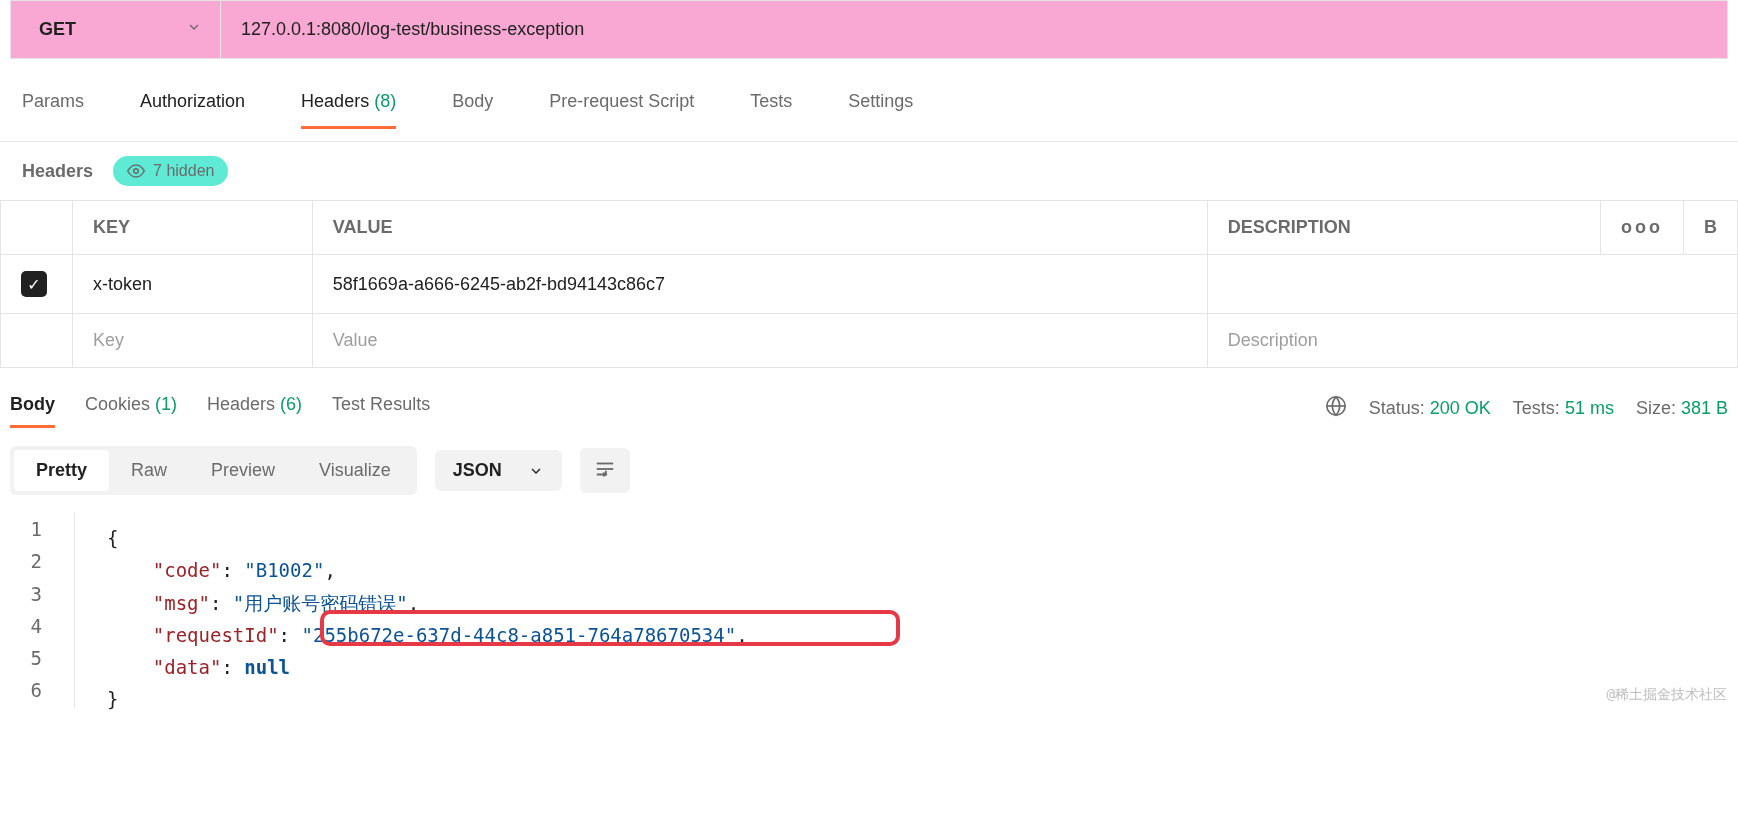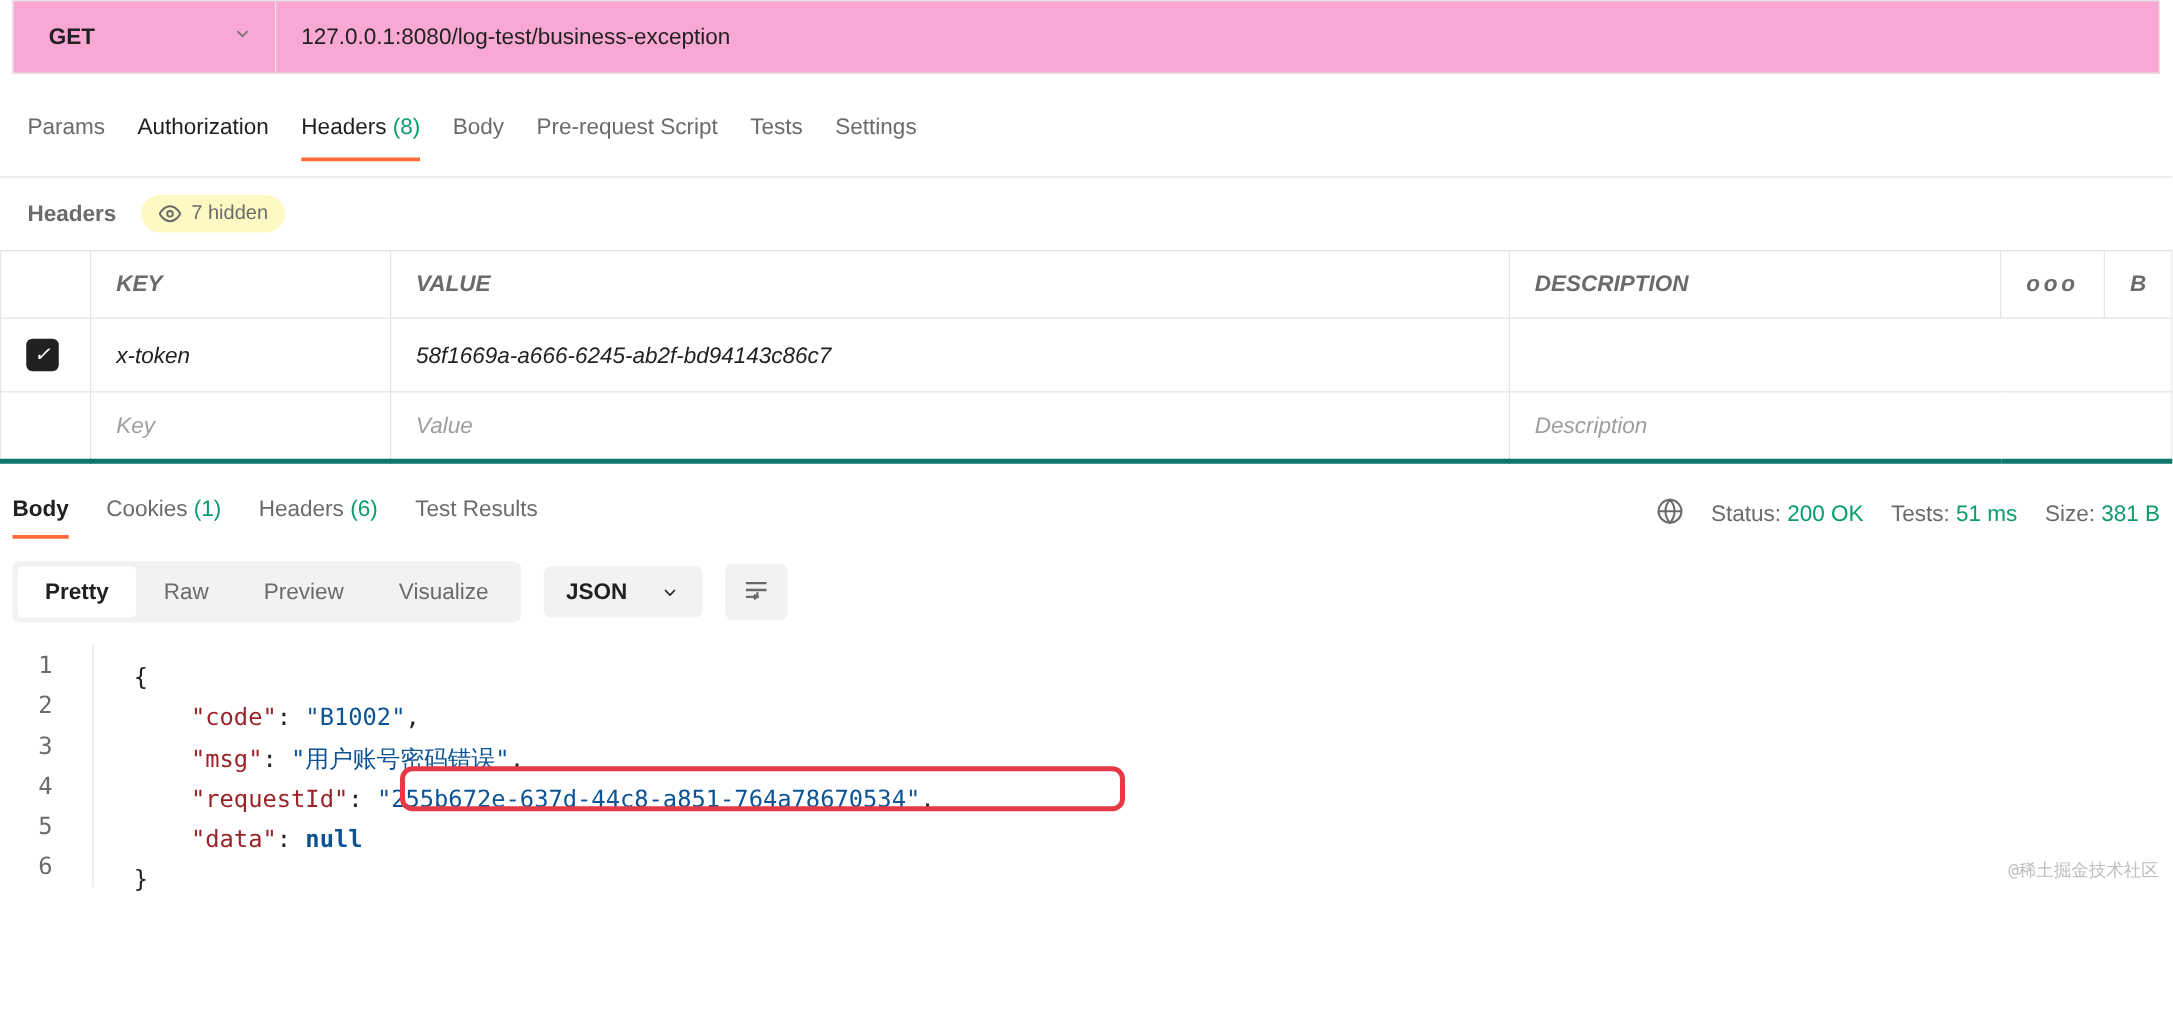--- a/index.html
+++ b/index.html
@@ -2,31 +2,31 @@
 <html><head>
 <meta charset="utf-8">
 <style>
 * { box-sizing: border-box; margin: 0; padding: 0; }
 body { font-family: -apple-system, BlinkMacSystemFont, "Segoe UI", sans-serif; font-size: 14px; color: #212121; background: #fff; width: 1738px; }
 .request-bar { display: flex; background: #f9a8d4; border: 1px solid #e5e5e5; margin: 0 10px 10px 10px; }
 .method-select { display: flex; align-items: center; justify-content: space-between; padding: 0 18px 0 28px; width: 210px; border-right: 1px solid #e5e5e5; font-size: 18px; font-weight: 600; color: #212121; cursor: pointer; }
 .chevron { color: #6b6b6b; }
 .url-input { flex: 1; padding: 18px 20px; font-size: 18px; color: #212121; background: transparent; border: none; outline: none; }
 
-.request-tabs { display: flex; gap: 26px; padding: 12px 22px 12px 22px; border-bottom: 1px solid #e5e5e5; }
+.request-tabs { display: flex; gap: 56px; padding: 12px 22px 12px 22px; border-bottom: 1px solid #e5e5e5; }
 .request-tab { padding: 10px 0 14px 0; font-size: 18px; color: #6b6b6b; cursor: pointer; border-bottom: 3px solid transparent; }
 .request-tab.dark { color: #212121; }
 .request-tab.active { color: #212121; border-bottom-color: #ff6c37; }
 .request-tab .count { color: #0a9d68; }
 
 .headers-subbar { display: flex; align-items: center; gap: 20px; padding: 14px 22px; }
 .headers-label { font-size: 18px; font-weight: 600; color: #6b6b6b; }
-.hidden-badge { display: flex; align-items: center; gap: 8px; padding: 6px 14px; background: #fef9c3; border-radius: 18px; font-size: 16px; color: #6b6b6b; cursor: pointer; justify-content: flex-end; }
-
-.table { width: 100%; border-collapse: collapse; border-top: 1px solid #e5e5e5; border-bottom: 4px solid #0f766e; font-style: italic; }
+.hidden-badge { display: flex; align-items: center; gap: 8px; padding: 6px 14px; background: #5eead4; border-radius: 18px; font-size: 16px; color: #6b6b6b; cursor: pointer; justify-content: flex-end; }
+
+.table { width: 100%; border-collapse: collapse; border-top: 1px solid #e5e5e5; border-bottom: 1px solid #0f766e; }
 .table th, .table td { padding: 16px 20px; border: 1px solid #e5e5e5; font-size: 18px; text-align: left; font-weight: 600; color: #6b6b6b; }
 .table td { font-weight: 400; color: #212121; }
 .table td.placeholder { color: #9e9e9e; }
 .checkbox-cell { width: 72px; text-align: center; }
 .checkbox { width: 26px; height: 26px; background: #212121; border-radius: 5px; display: inline-flex; align-items: center; justify-content: center; color: #fff; font-size: 16px; }
 .more-cell { width: 70px; text-align: center; color: #6b6b6b; letter-spacing: 3px; cursor: pointer; }
 .b-cell { width: 40px; text-align: center; font-weight: 600; color: #212121; }
 
 .response-tabs-row { display: flex; align-items: center; justify-content: space-between; padding: 20px 10px 0 10px; }
 .response-tabs { display: flex; gap: 30px; align-items: center; }

